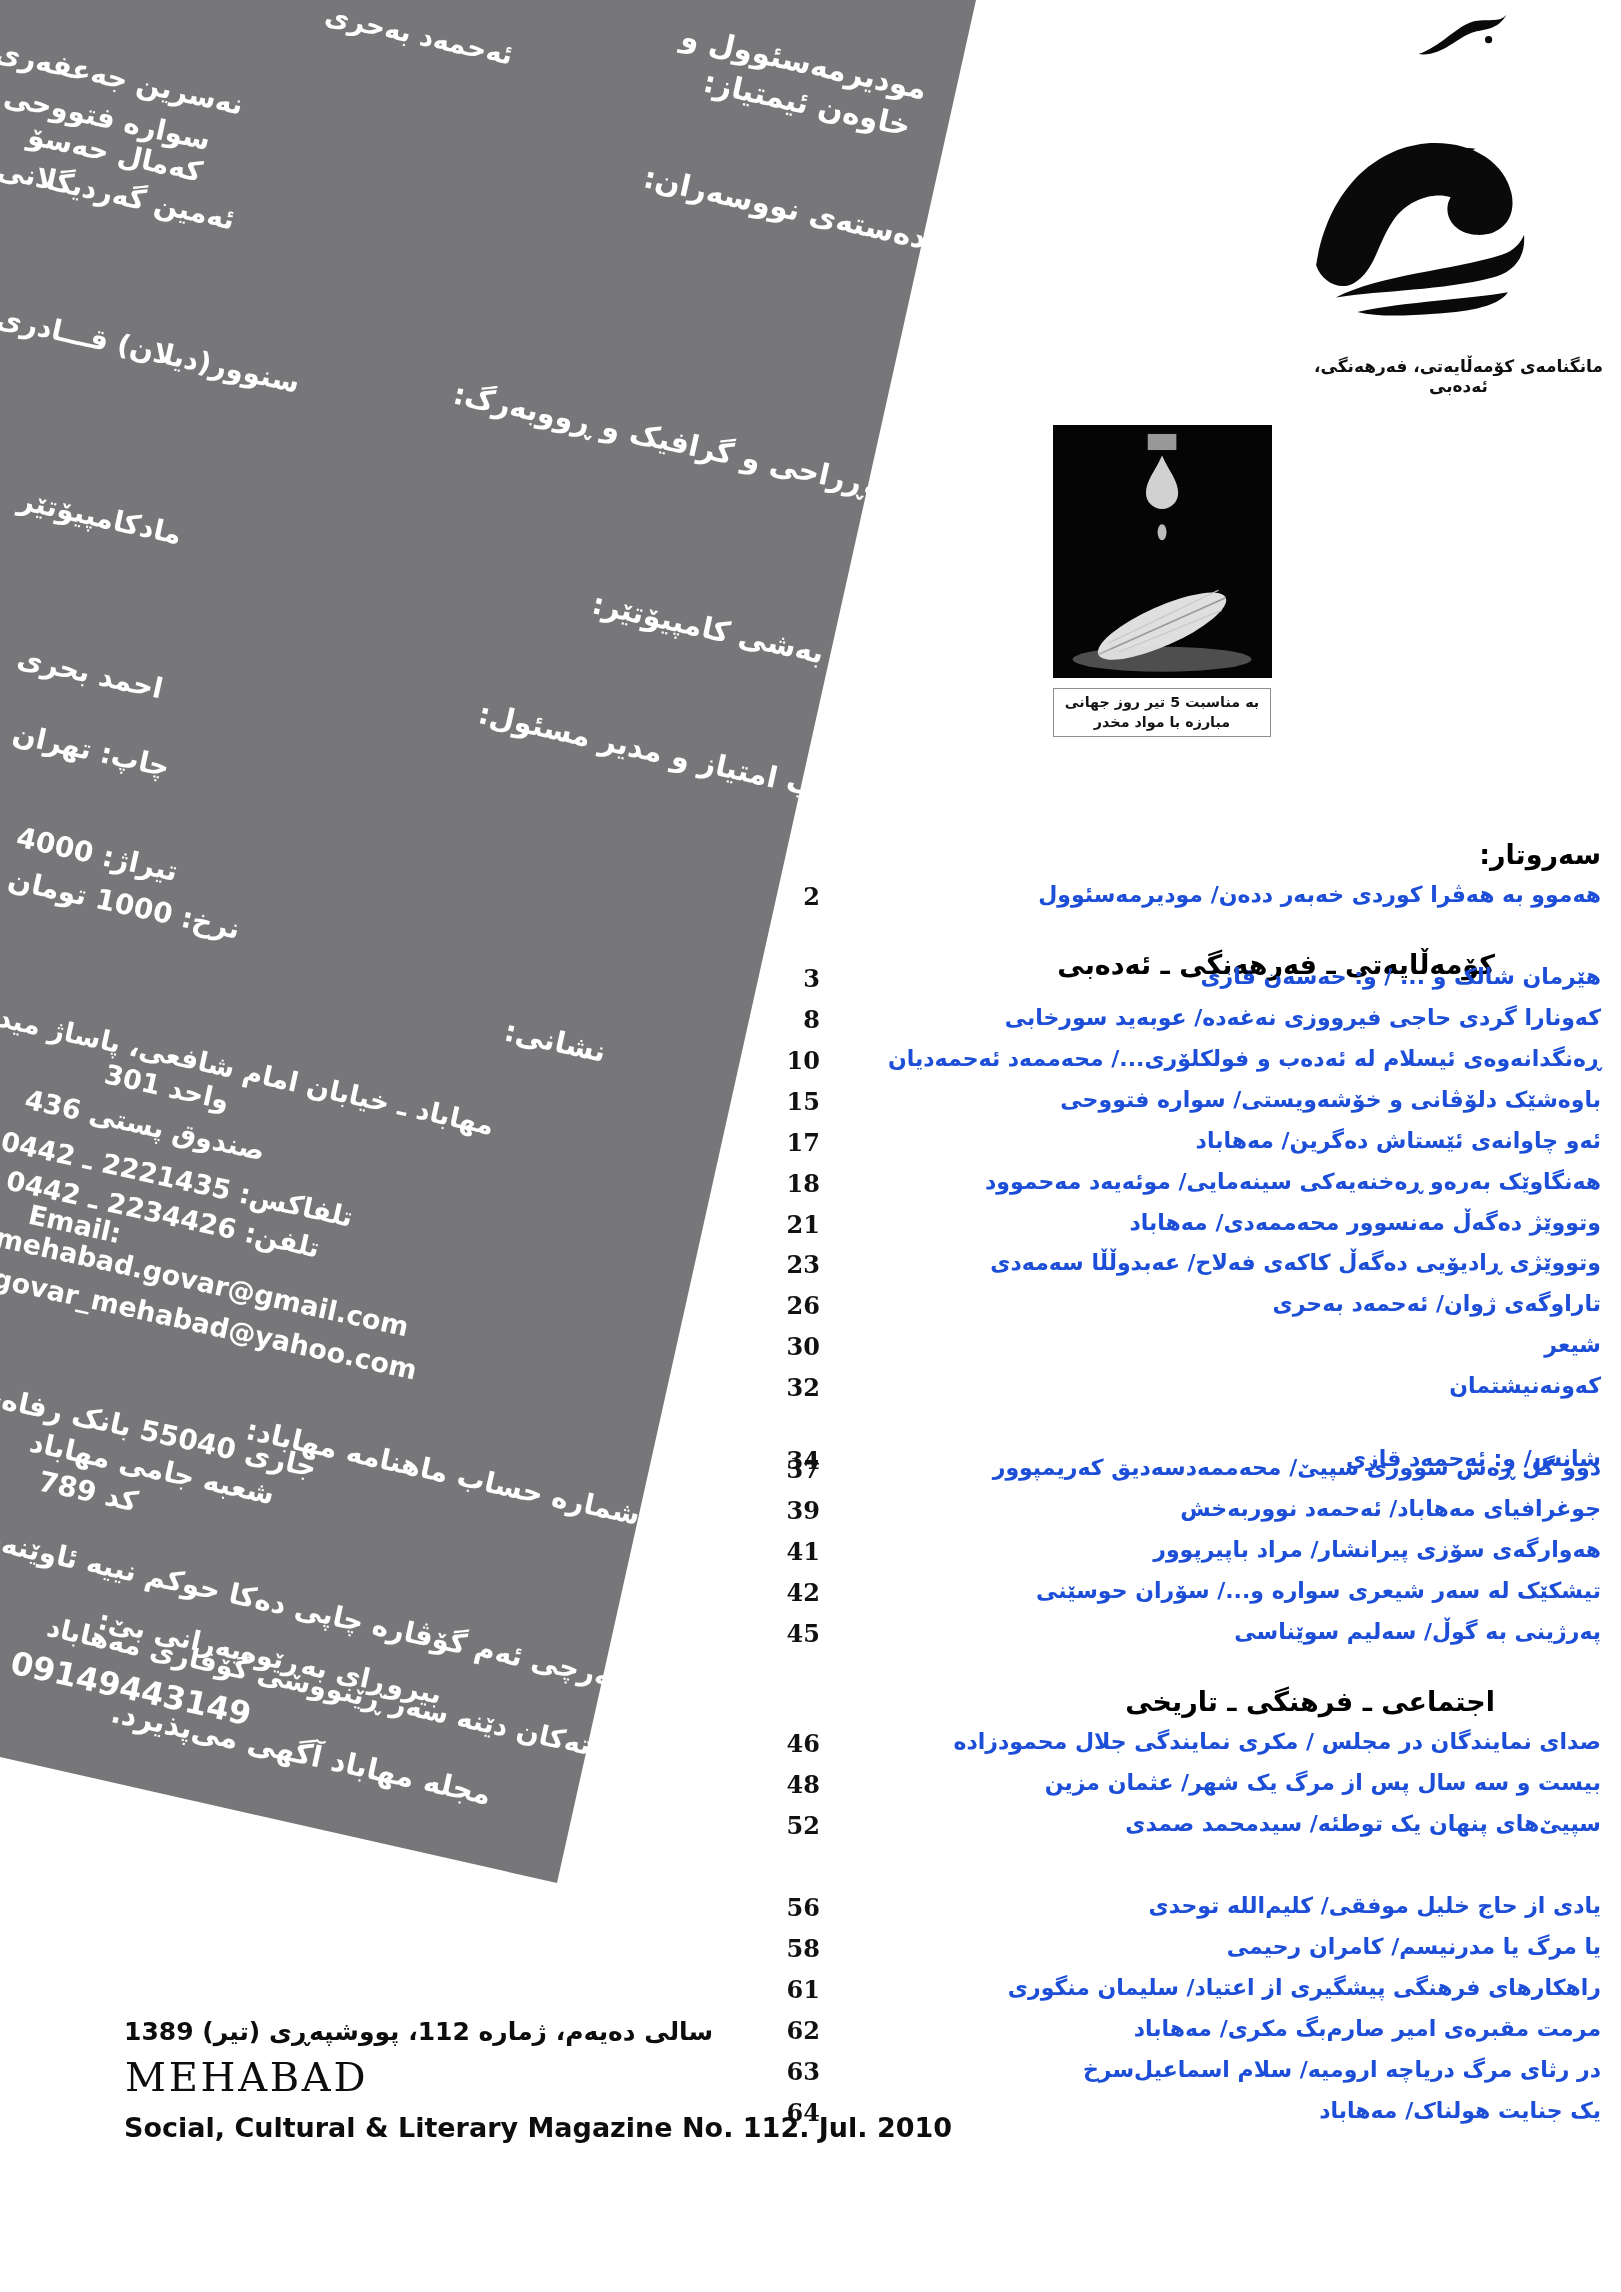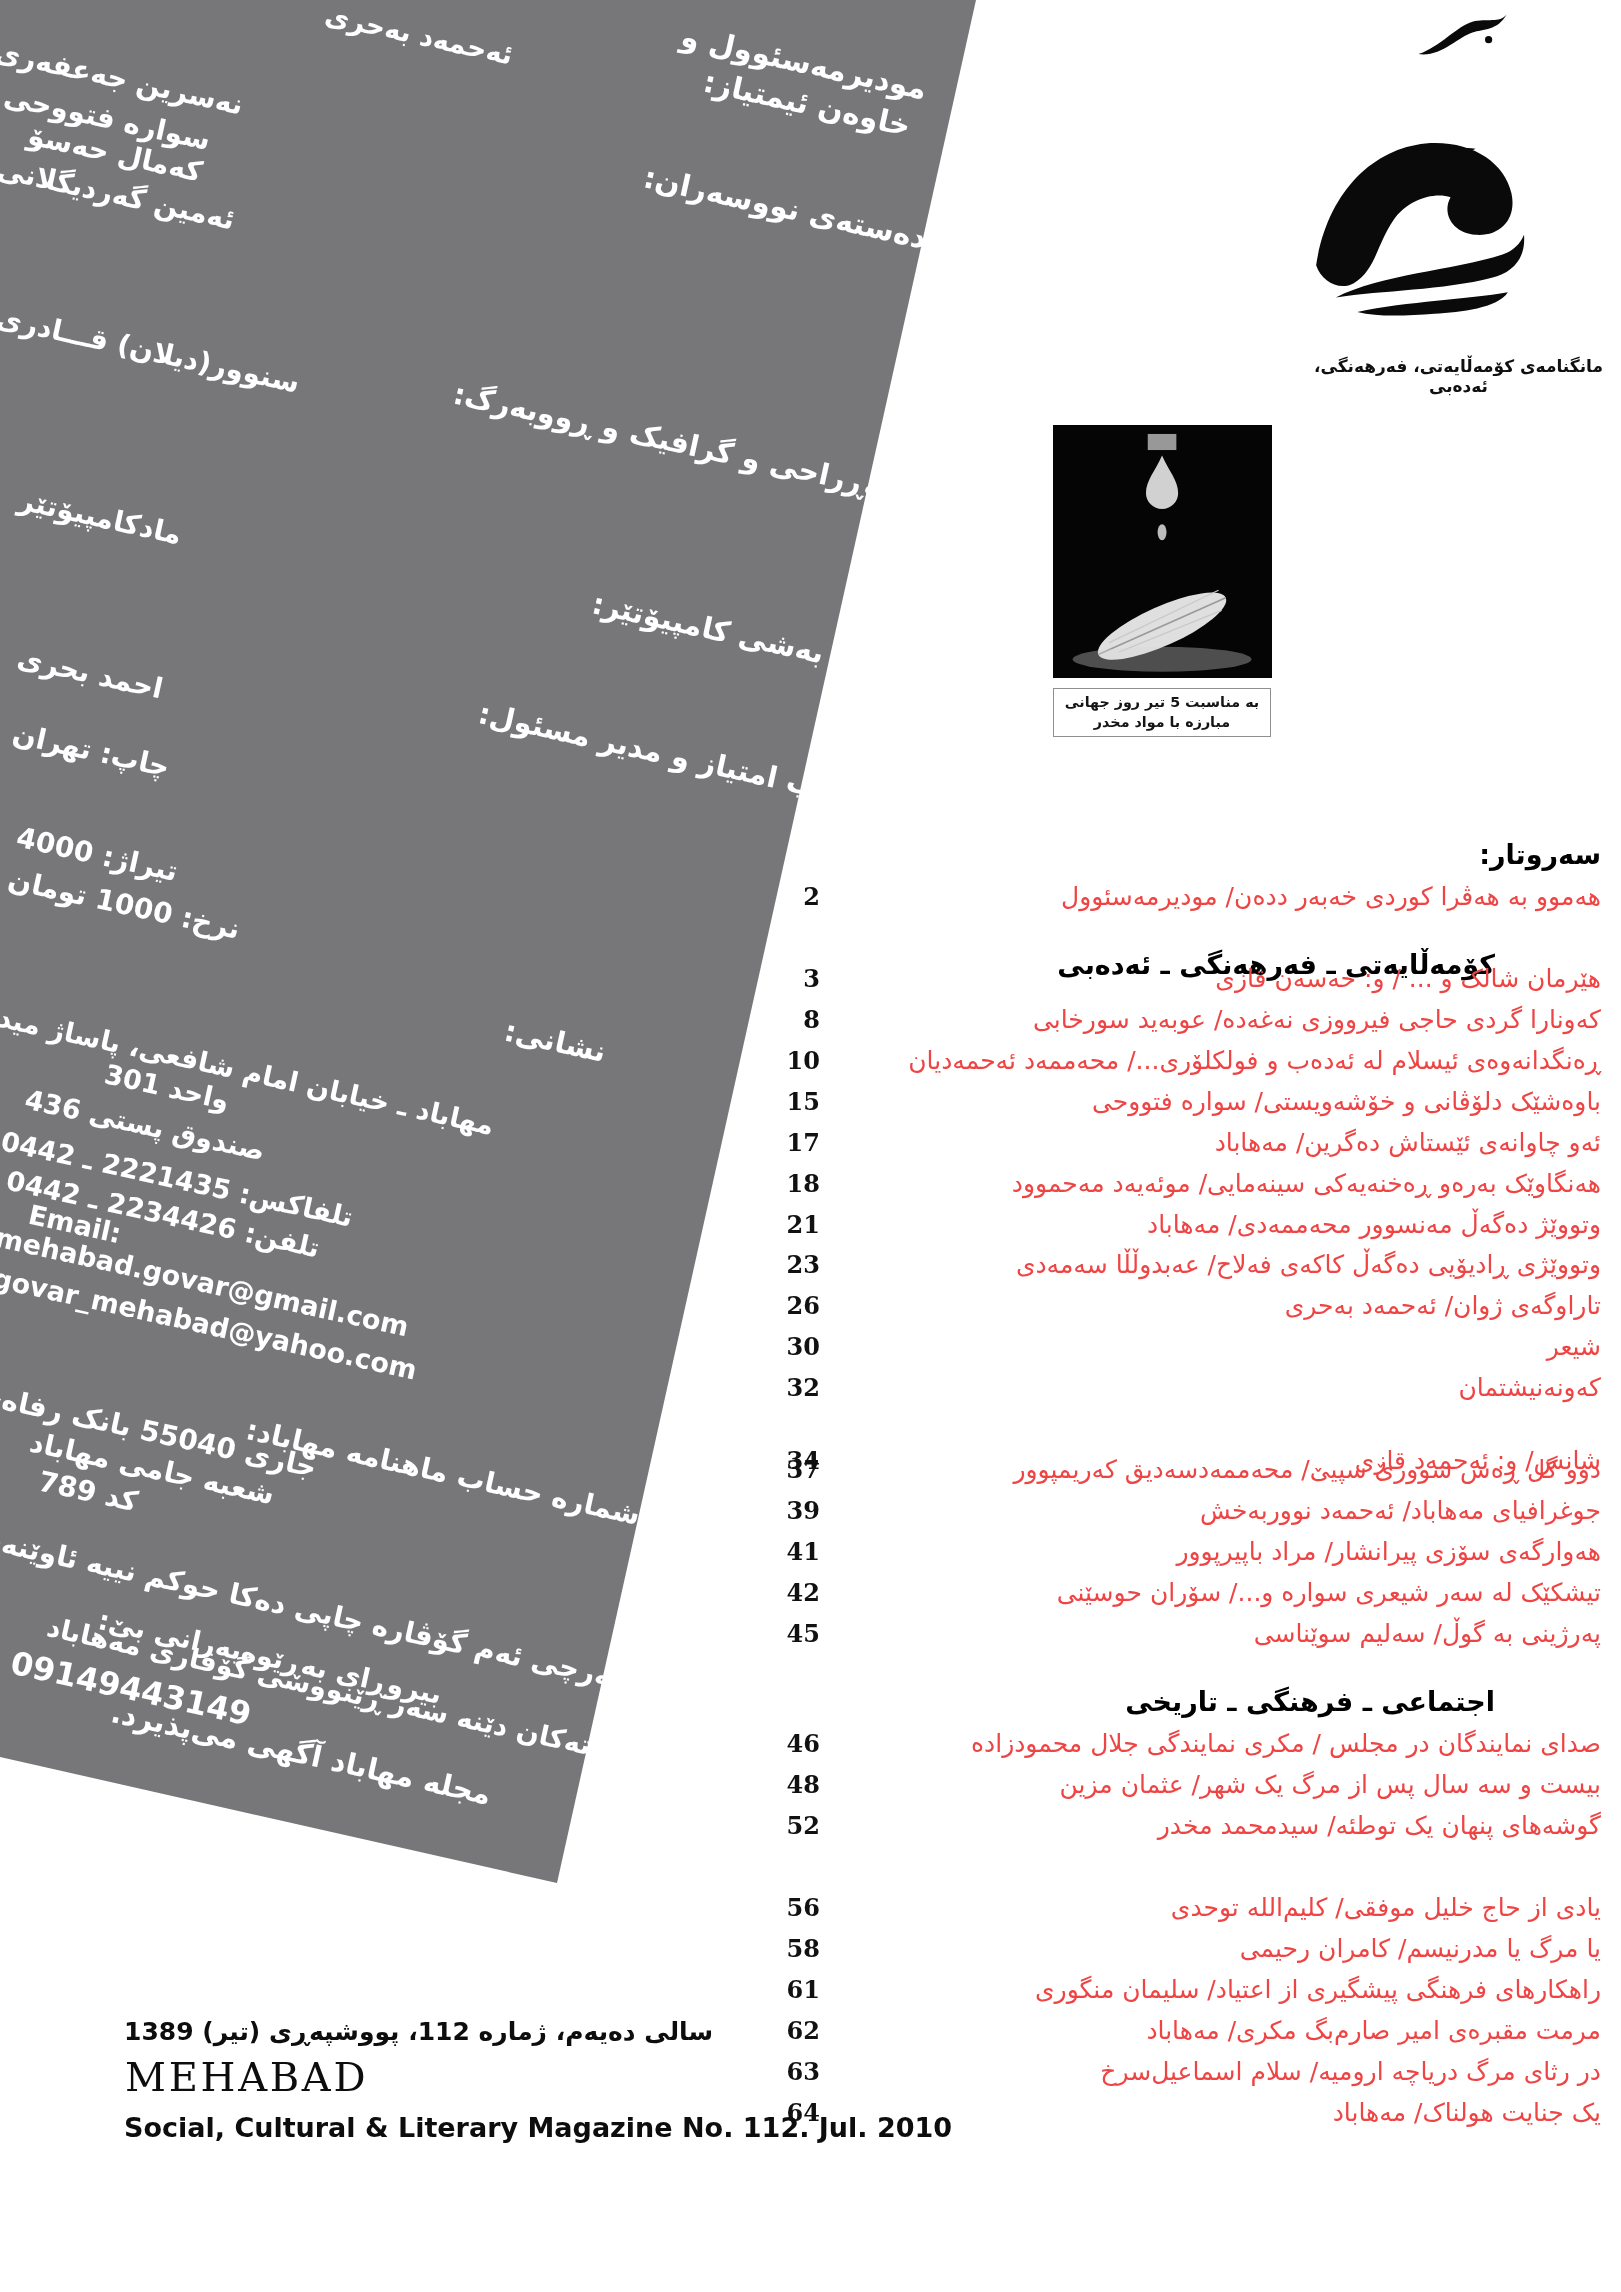--- a/index.html
+++ b/index.html
@@ -25,21 +25,21 @@
   #caption-box{position:absolute;left:1053px;top:688px;width:216px;height:47px;
                border:1.8px solid #8f8f8f;background:#fff;display:flex;flex-direction:column;
                justify-content:center;align-items:center;direction:rtl;}
   #caption-box div{font-size:14.3px;font-weight:bold;color:#151515;line-height:1.35;}
   
   #toc{position:absolute;left:768px;top:0;width:833px;height:1868px;}
   .toc-row{position:absolute;left:0;width:833px;height:39px;}
   .toc-num{position:absolute;left:0;top:1.8px;width:52px;text-align:right;
            font-family:"DejaVu Serif",serif;font-weight:bold;font-size:24px;color:#111;}
   .toc-title{position:absolute;right:0;top:1.8px;direction:rtl;white-space:nowrap;
-             font-size:25px;font-weight:400;color:#ef4444;}
+             font-size:22px;font-weight:700;color:#1d4ed8;}
   .toc-header{position:absolute;white-space:nowrap;direction:rtl;font-size:27px;font-weight:bold;color:#000;}
   
   .footer{position:absolute;white-space:nowrap;color:#0d0d0d;}
   #footer-ku{left:124px;top:2017px;font-size:25px;font-weight:bold;direction:rtl;}
   #footer-name{left:125px;top:2054px;font-family:"DejaVu Serif",serif;font-size:40px;letter-spacing:2.7px;}
   #footer-en{left:124px;top:2112px;font-size:27px;font-weight:bold;}
 </style>
 </head>
 <body>
 
@@ -196,21 +196,21 @@
       <div class="toc-row" style="top: 1727px;">
         <span class="toc-num">46</span>
         <span class="toc-title">صدای نمایندگان در مجلس / مکری نمایندگی جلال محمودزاده</span>
       </div>
       <div class="toc-row" style="top: 1768px;">
         <span class="toc-num">48</span>
         <span class="toc-title">بیست و سه سال پس از مرگ یک شهر/ عثمان مزین</span>
       </div>
       <div class="toc-row" style="top: 1809px;">
         <span class="toc-num">52</span>
-        <span class="toc-title">گوشه‌های پنهان یک توطئه/ سیدمحمد مخدر</span>
+        <span class="toc-title">سپیێ‌های پنهان یک توطئه/ سیدمحمد صمدی</span>
       </div>
       <div class="toc-row" style="top: 1891px;">
         <span class="toc-num">56</span>
         <span class="toc-title">یادی از حاج خلیل موفقی/ کلیم‌الله توحدی</span>
       </div>
       <div class="toc-row" style="top: 1932px;">
         <span class="toc-num">58</span>
         <span class="toc-title">یا مرگ یا مدرنیسم/ کامران رحیمی</span>
       </div>
       <div class="toc-row" style="top: 1973px;">

